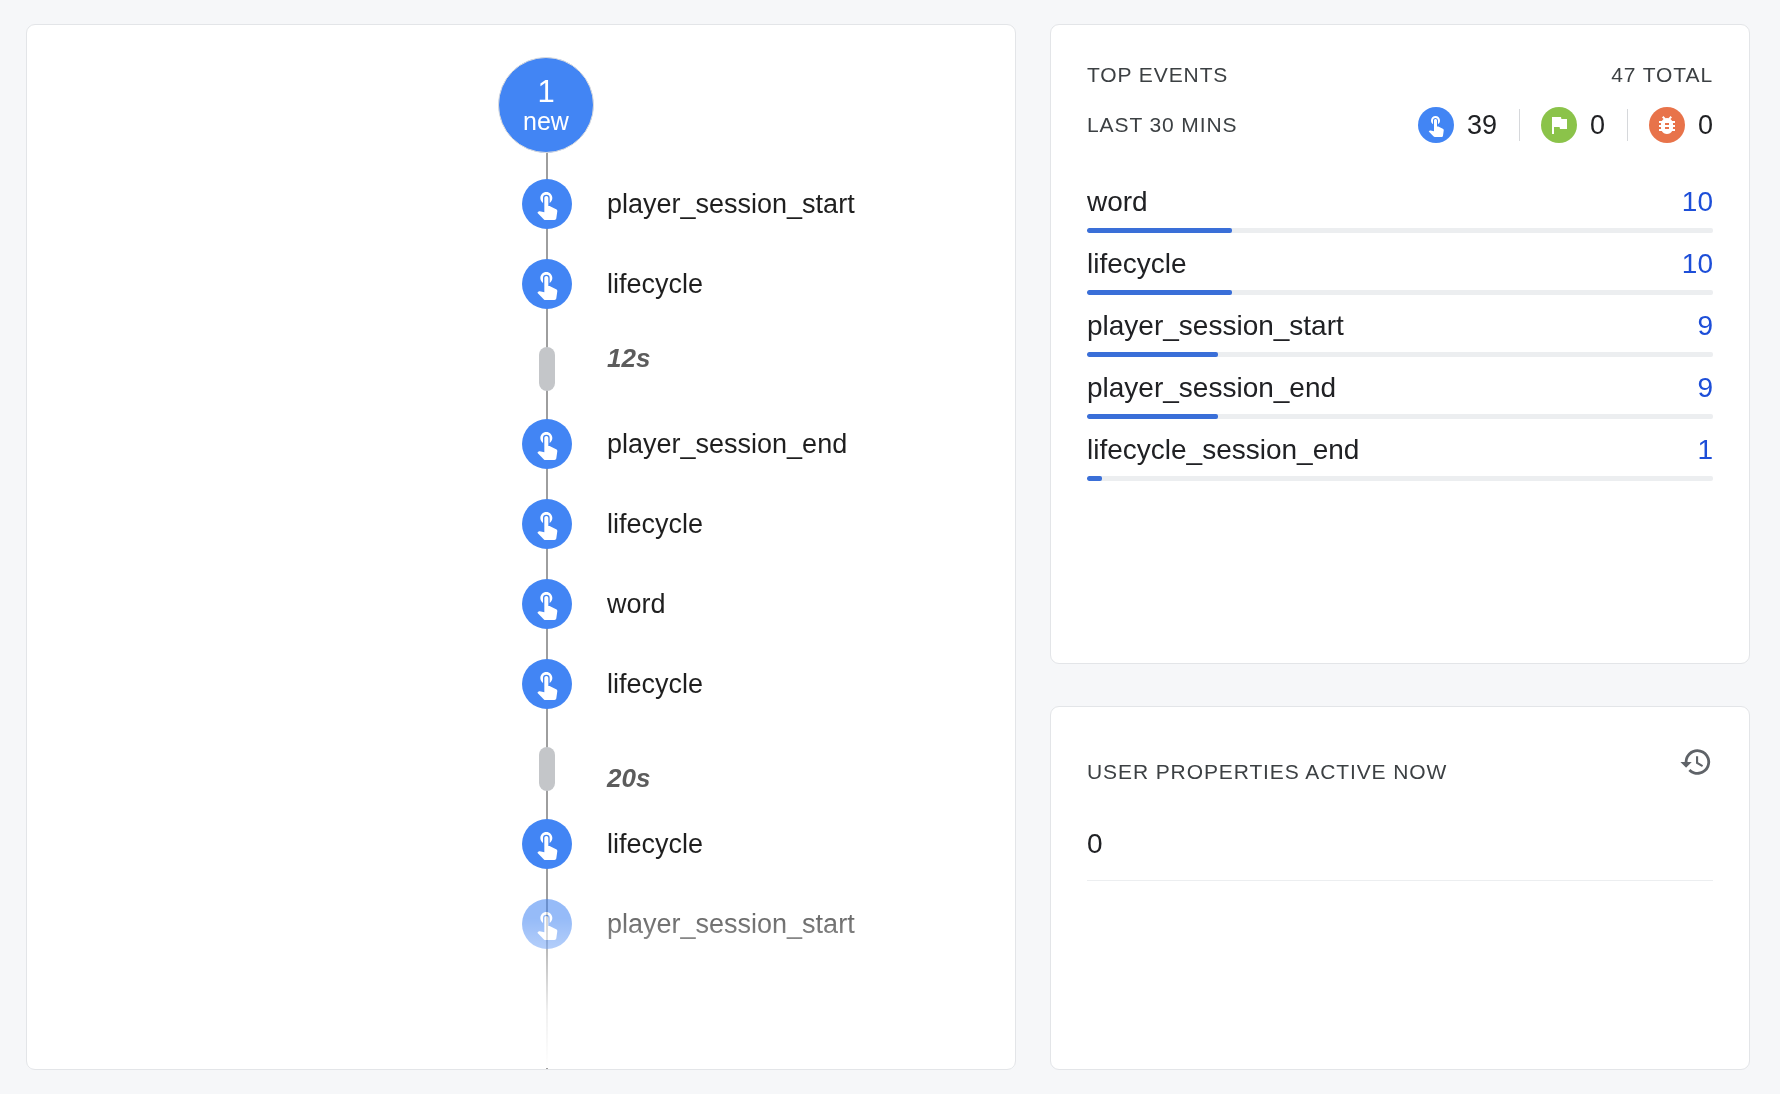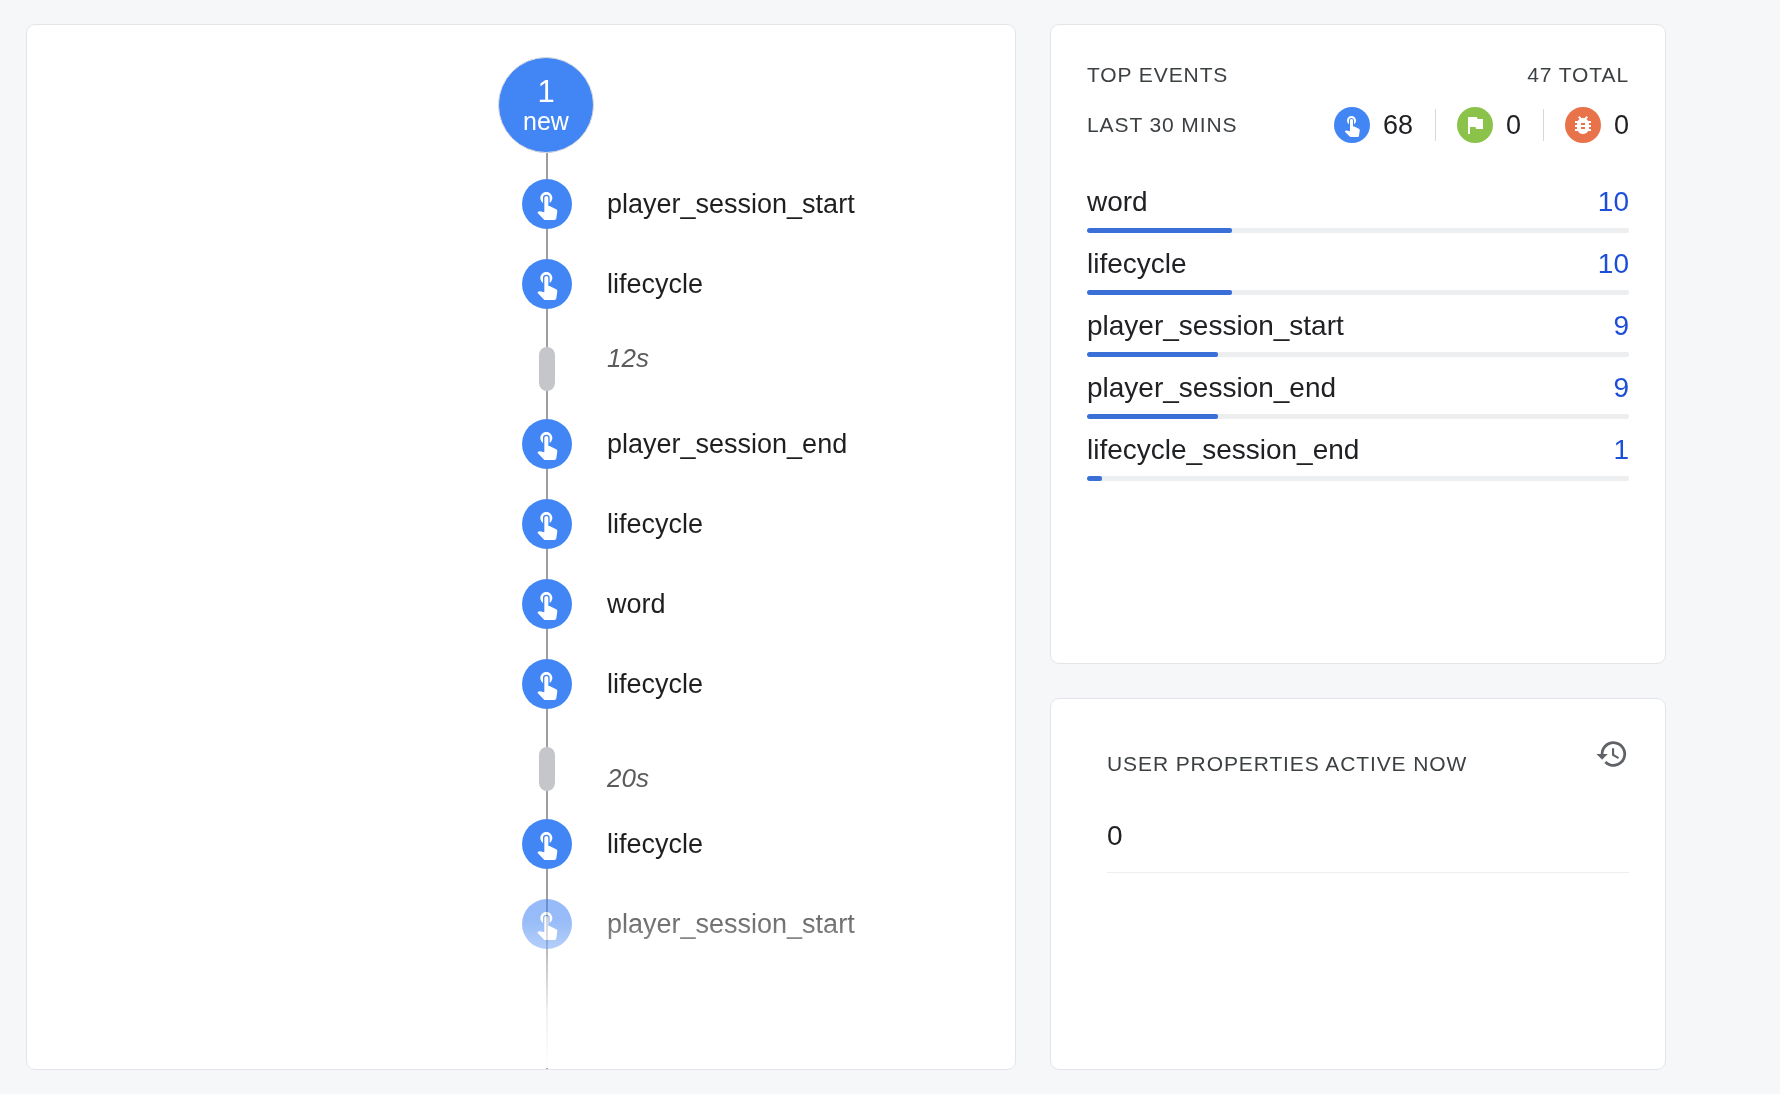--- a/index.html
+++ b/index.html
@@ -101,39 +101,40 @@
     border-radius: 8px;
     background: #c4c6c9;
     z-index: 3;
   }
   .gap-label {
     position: absolute;
     left: 580px;
     font-size: 26px;
     font-style: italic;
     color: #5c5c5c;
+    font-weight: bold;
   }
   .fade-bottom {
     position: absolute;
     left: 1px; right: 1px; bottom: 1px;
     height: 150px;
     background: linear-gradient(to bottom, rgba(255,255,255,0) 0%, rgba(255,255,255,0.85) 62%, #ffffff 100%);
     pointer-events: none;
     z-index: 6;
   }
 
   
   .right-col {
-    width: 616px;
+    width: 700px;
     display: flex;
     flex-direction: column;
     gap: 34px;
   }
   .top-events-card { height: 640px; padding: 38px 36px 0 36px; }
-  .user-props-card  { flex: 1; padding: 38px 36px 0 56px; }
+  .user-props-card  { flex: 1; padding: 38px 36px 0 36px; margin-top: 8px; }
 
   .sec-head {
     display: flex;
     justify-content: space-between;
     align-items: baseline;
   }
   .sec-title {
     font-size: 21px;
     letter-spacing: 0.9px;
     color: #3c4043;
@@ -324,21 +325,21 @@
 
       <div class="sub-row">
         <span class="sub-label">LAST 30 MINS</span>
         <div class="badges" id="badge-row">
             <div class="badge-grp">
               <span class="bdot" style="background: rgb(66, 133, 244);">
                 <svg viewBox="0 0 24 24">
                   <path d="M9 11.24V7.5a2.5 2.5 0 0 1 5 0v3.74c1.21-.81 2-2.18 2-3.74C16 5.01 13.99 3 11.5 3S7 5.01 7 7.5c0 1.56.79 2.93 2 3.74zm9.84 4.63l-4.54-2.26c-.17-.07-.35-.11-.54-.11H13v-6c0-.83-.67-1.5-1.5-1.5S10 6.67 10 7.5v10.74l-3.43-.72c-.08-.01-.15-.03-.24-.03-.31 0-.59.13-.79.33l-.79.8 4.94 4.94c.27.27.65.44 1.06.44h6.79c.75 0 1.33-.55 1.44-1.28l.75-5.27c.01-.07.02-.14.02-.2 0-.62-.38-1.16-.91-1.38z"></path>
                 </svg>
               </span>
-              <span class="bcount">68</span>
+              <span class="bcount">39</span>
             </div>
             <div class="badge-grp">
               <span class="bdot" style="background: rgb(139, 195, 74);">
                 <svg viewBox="0 0 24 24">
                   <path d="M14.4 6L14 4H5v17h2v-7h5.6l.4 2h7V6z"></path>
                 </svg>
               </span>
               <span class="bcount">0</span>
             </div>
             <div class="badge-grp">

